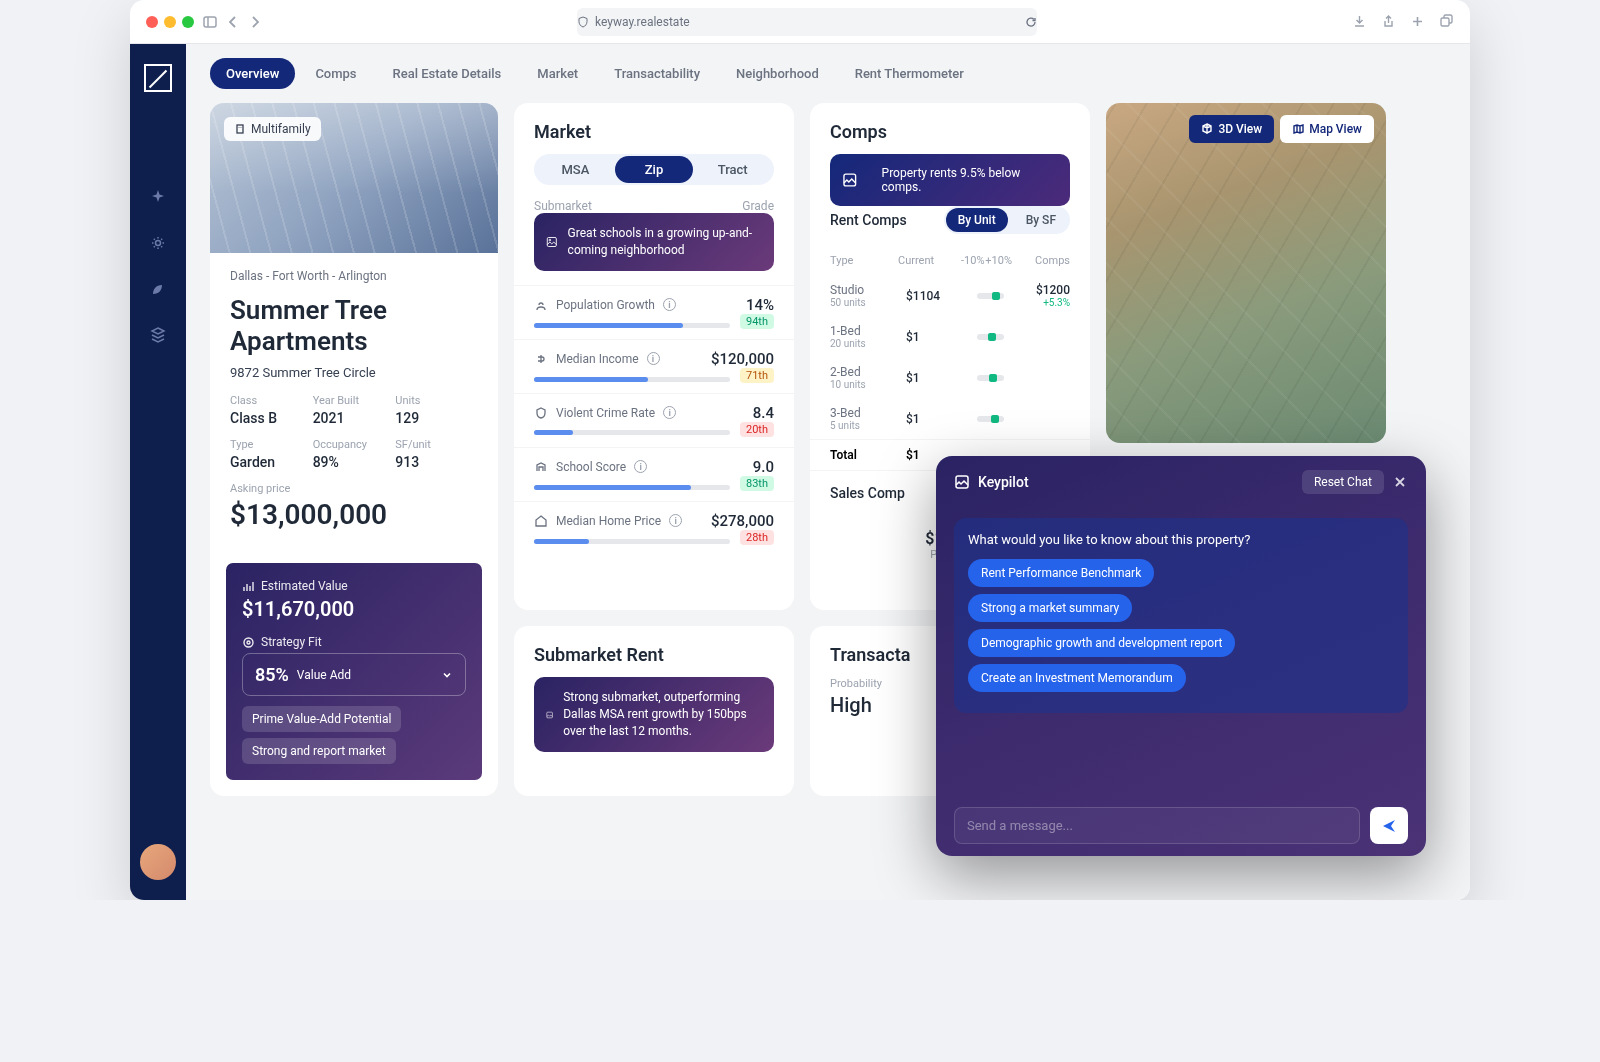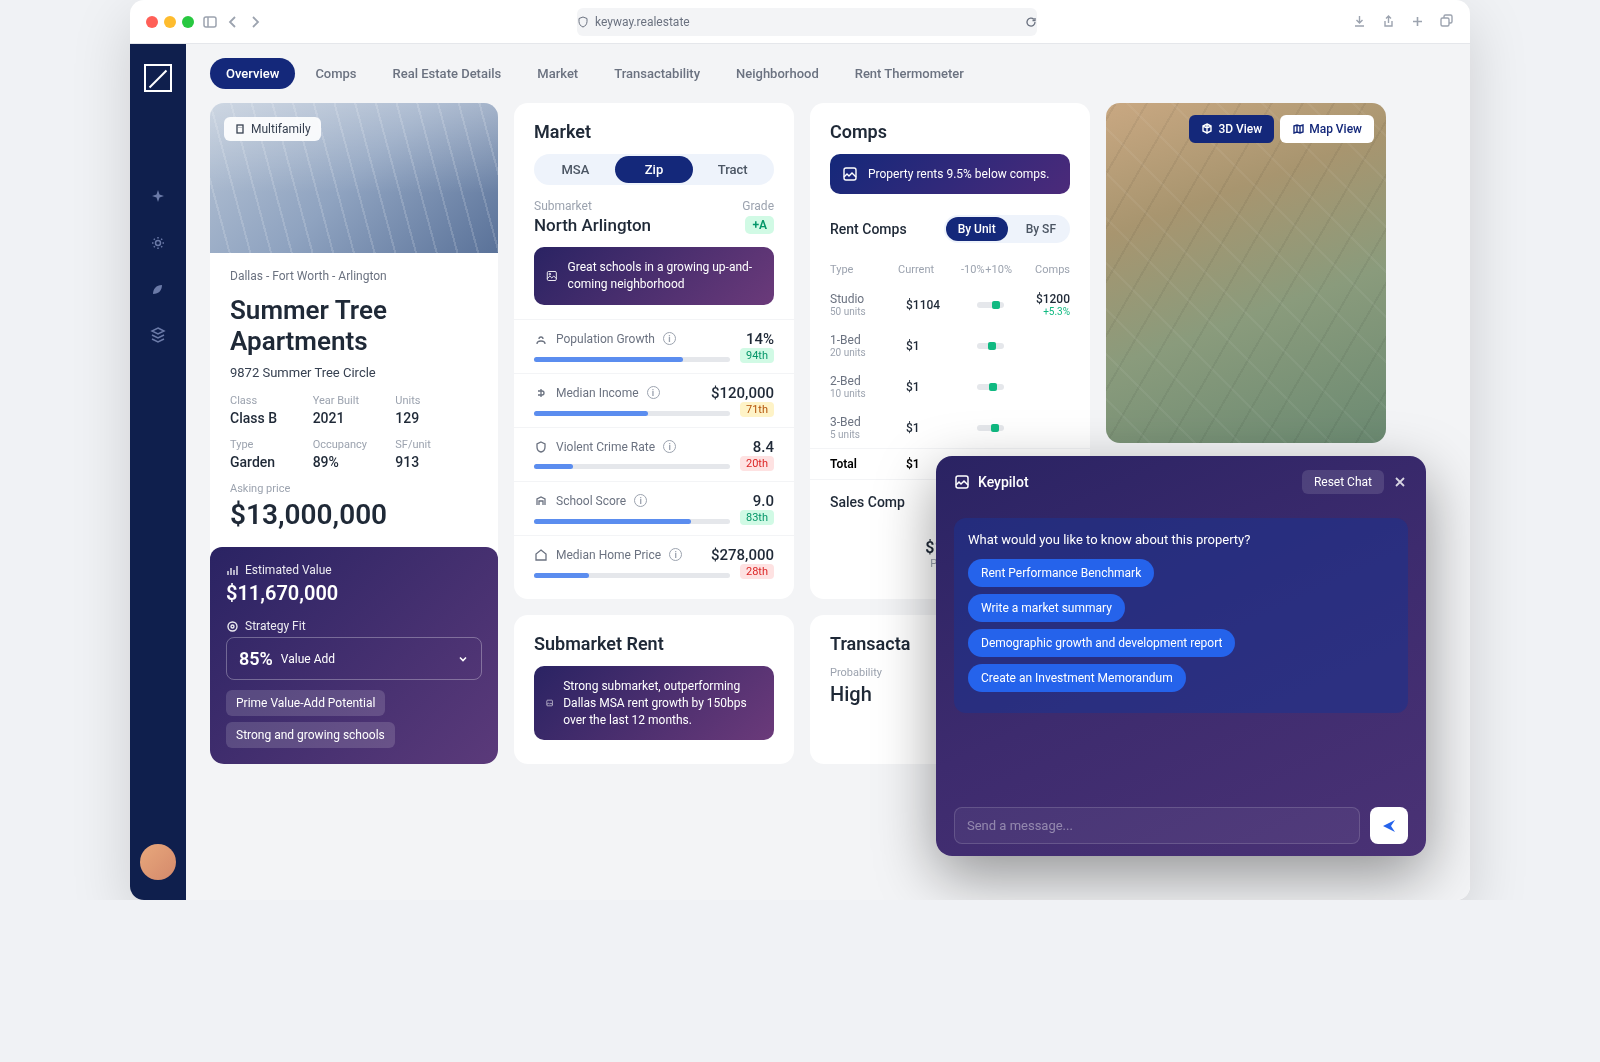--- a/index.html
+++ b/index.html
@@ -26,21 +26,21 @@
 .heroimg:before{content:'';position:absolute;inset:0;background:repeating-linear-gradient(75deg,transparent 0 18px,rgba(255,255,255,.15) 18px 20px),linear-gradient(180deg,rgba(255,255,255,.3),transparent 60%)}
 .badge{position:absolute;top:14px;left:14px;background:rgba(255,255,255,.9);padding:5px 10px;border-radius:6px;font-size:12px;color:#374151;display:flex;gap:5px;align-items:center}
 .pad{padding:16px 20px}
 .bc{font-size:12px;color:#6b7280;margin-bottom:12px}
 .h1{font-size:26px;font-weight:600;color:#1f2937;line-height:1.2;margin-bottom:8px}
 .addr{font-size:13px;color:#374151;margin-bottom:14px}
 .row3{display:grid;grid-template-columns:1fr 1fr 1fr;margin-bottom:12px}
 .lbl{font-size:11px;color:#9ca3af;margin-bottom:3px}
 .val{font-size:14px;color:#1f2937;font-weight:500}
 .ap{font-size:28px;font-weight:600;color:#1f2937;margin-top:2px}
-.gbox{margin:0;padding:16px;border-radius:12px;background:linear-gradient(135deg,#2a2363 0%,#5b3a7a 100%);color:#fff}
+.gbox{margin:16px;padding:16px;border-radius:7px;background:linear-gradient(135deg,#2a2363 0%,#5b3a7a 100%);color:#fff}
 .glbl{font-size:12px;opacity:.9;display:flex;gap:6px;align-items:center;margin-bottom:4px}
 .gval{font-size:20px;font-weight:600;margin-bottom:14px}
 .sfit{border:1px solid rgba(255,255,255,.3);border-radius:8px;padding:10px 12px;display:flex;align-items:center;gap:8px;margin-bottom:10px}
 .sfit-p{font-size:18px;font-weight:600}
 .sfit-t{font-size:12px;flex:1}
 .chips{display:flex;flex-direction:column;gap:6px}
 .chip{background:rgba(255,255,255,.15);padding:6px 10px;border-radius:6px;font-size:12px;width:fit-content}
 .h2{font-size:18px;font-weight:600;color:#1f2937;padding:18px 20px 12px}
 .seg{display:flex;background:#eef3fb;border-radius:18px;margin:0 20px 14px;padding:2px}
 .seg button{flex:1;border:none;background:none;padding:6px;font-size:13px;color:#4b5563;border-radius:16px;cursor:pointer;font-weight:500}
@@ -49,21 +49,21 @@
 .subval{padding:2px 20px 12px;display:flex;justify-content:space-between;align-items:center}
 .subval-t{font-size:17px;color:#1f2937;font-weight:500}
 .grade{background:#d1fae5;color:#059669;padding:2px 7px;border-radius:5px;font-size:12px;font-weight:600}
 .banner{margin:0 20px 14px;padding:12px;border-radius:10px;background:linear-gradient(135deg,#2a2363,#6b3a7a);color:#fff;font-size:12px;display:flex;gap:10px;align-items:center;line-height:1.4}
 .stat{padding:10px 20px;border-top:1px solid #f3f4f6}
 .stat-h{display:flex;gap:8px;align-items:center;font-size:12px;color:#6b7280}
 .stat-v{font-size:15px;color:#1f2937;font-weight:500;margin-left:auto}
 .bar{height:5px;background:#e5e7eb;border-radius:3px;margin-top:8px;position:relative}
 .bar-f{height:100%;background:#5b8def;border-radius:3px}
 .p-g{background:#d1fae5;color:#059669}.p-y{background:#fef3c7;color:#b45309}.p-r{background:#fee2e2;color:#dc2626}
-.banner2{margin:0 20px 21px;padding:12px;border-radius:10px;background:linear-gradient(135deg,#14287a,#4c2a7a);color:#fff;font-size:12px;display:flex;gap:10px;align-items:center}
+.banner2{margin:0 20px 0;padding:12px;border-radius:10px;background:linear-gradient(135deg,#14287a,#4c2a7a);color:#fff;font-size:12px;display:flex;gap:24px;align-items:center}
 .rseg{display:flex;gap:6px;margin:0 20px 14px;background:#eef3fb;border-radius:14px;padding:2px;width:fit-content;margin-left:auto;margin-right:20px}
 .rseg button{border:none;padding:5px 12px;font-size:12px;border-radius:12px;background:none;color:#4b5563;cursor:pointer;font-weight:500}
 .rseg button.on{background:#14287a;color:#fff}
 .rcsec{display:flex;justify-content:space-between;align-items:center;padding:0 20px 12px}
 .rclbl{font-size:14px;color:#1f2937;font-weight:500}
 .thdr{display:grid;grid-template-columns:60px 55px 1fr 50px;font-size:11px;color:#9ca3af;padding:8px 20px;gap:8px}
 .trow{display:grid;grid-template-columns:60px 55px 1fr 50px;font-size:12px;padding:8px 20px;gap:16px;align-items:center}
 .trow .tt{color:#6b7280}.trow .tc{color:#1f2937;font-weight:500}
 .trow .ts{font-size:10px;color:#9ca3af}
 .tbar{height:6px;background:#e5e7eb;border-radius:3px;position:relative}
@@ -236,39 +236,35 @@
               </div>
       <div class="sfit">
        <span class="sfit-p">85%</span>
        <span class="sfit-t">Value Add</span>
        <svg width="12" height="12" viewBox="0 0 12 12" fill="none" stroke="currentColor" stroke-width="1.6">
                   <polyline points="3,4.5 6,7.5 9,4.5"></polyline>
                 </svg>
       </div>
       <div class="chips">
        <div class="chip">Prime Value-Add Potential</div>
-       <div class="chip">Strong and growing schools</div>
+       <div class="chip">Strong and report market</div>
       </div>
      </div>
     </div>
 
     <div class="card">
      <div class="h2">Market</div>
      <div class="seg">
       <button>MSA</button>
       <button class="on">Zip</button>
       <button>Tract</button>
      </div>
      <div class="subhdr">
               <span>Submarket</span>
               <span>Grade</span>
-            </div>
-     <div class="subval">
-              <span class="subval-t">North Arlington</span>
-              <span class="grade">+A</span>
             </div>
      <div class="banner">
       <svg width="18" height="18" viewBox="0 0 18 18" fill="none" stroke="currentColor" stroke-width="1.4">
                 <rect x="2" y="2" width="14" height="14" rx="2"></rect>
                 <circle cx="6" cy="6" r="1.3"></circle>
                 <path d="M2 13l4-4 3 3 3-3 4 4"></path>
               </svg>
       <span>Great schools in a growing up-and-coming neighborhood</span>
      </div>
      <div id="market-stats">
@@ -506,21 +502,21 @@
    <button>Reset Chat</button>
    <svg class="cx" width="16" height="16" viewBox="0 0 16 16" fill="none" stroke="currentColor" stroke-width="1.8">
           <path d="M4 4l8 8M12 4l-8 8"></path>
         </svg>
   </div>
   <div class="chat-b">
    <div class="prompt">
     <div class="prompt-q">What would you like to know about this property?</div>
     <div>
      <span class="sug">Rent Performance Benchmark</span><br>
-     <span class="sug">Write a market summary</span><br>
+     <span class="sug">Strong a market summary</span><br>
      <span class="sug">Demographic growth and development report</span><br>
      <span class="sug">Create an Investment Memorandum</span>
     </div>
    </div>
   </div>
   <div class="chat-f">
    <input placeholder="Send a message..." style="">
    <button>
           <svg width="16" height="16" viewBox="0 0 16 16" fill="#2563eb">
             <path d="M2 8l12-6-4 6 4 6-12-6z"></path>

